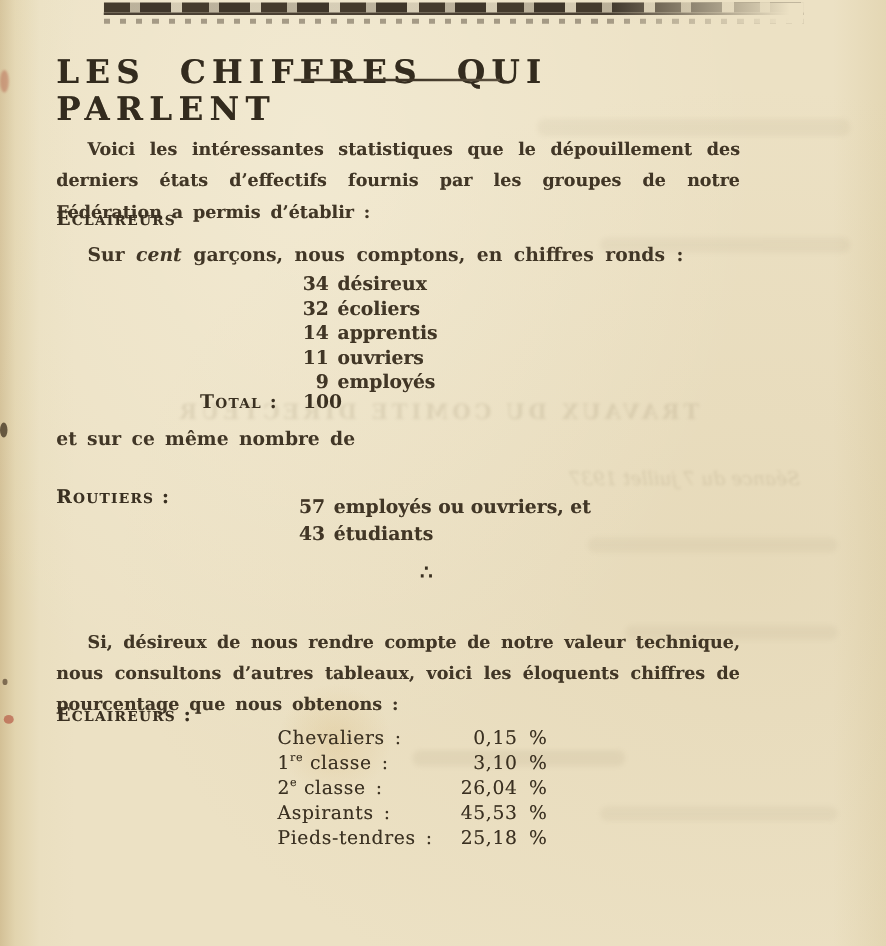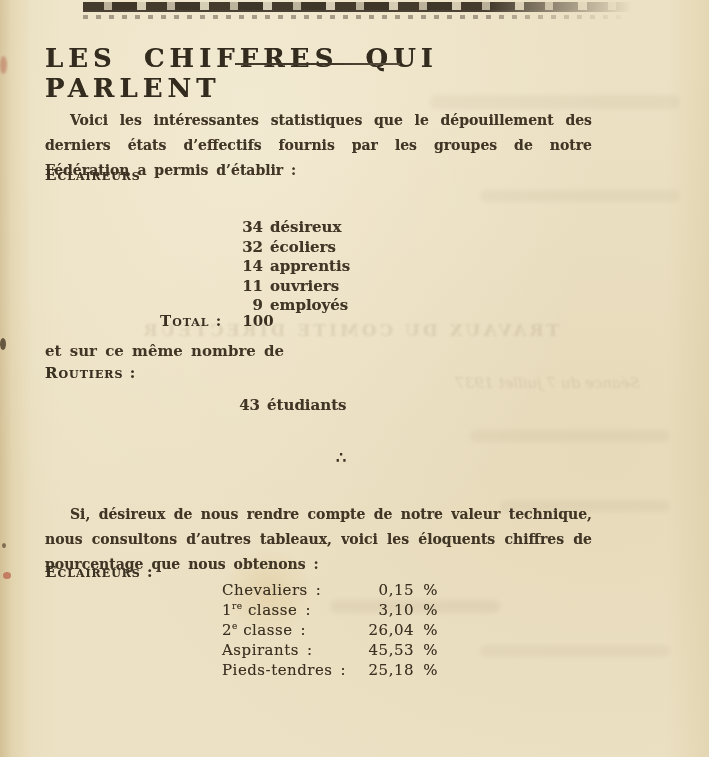--- a/index.html
+++ b/index.html
@@ -40,21 +40,21 @@
   .head1{top:166px;}
   .lead{position:absolute;left:70px;top:195px;font-size:15px;font-weight:700;word-spacing:4px;color:#413626;}
   .lead em{font-style:italic;}
   
   .count-list{position:absolute;left:241px;top:218px;font-size:15px;font-weight:700;color:#413626;text-shadow:0 0 .4px rgba(62,52,36,.4);}
   .count-row{height:19.5px;}
   .count-num{display:inline-block;width:22px;text-align:right;margin-right:7px;}
   .total-row{position:absolute;left:160px;top:312px;font-size:15px;font-weight:700;color:#3a3021;}
   .total-value{margin-left:20px;}
   .connector{position:absolute;left:45px;top:342px;font-size:15px;font-weight:700;word-spacing:3px;color:#413626;}
-  .head-routiers{top:364px;text-align:right;}
+  .head-routiers{top:388px;text-align:right;}
   .routiers-list{position:absolute;left:238px;top:396px;font-size:15px;font-weight:700;color:#413626;text-shadow:0 0 .4px rgba(62,52,36,.4);}
   .routiers-list .count-row{height:21.5px;}
   .asterism{position:absolute;left:336px;top:448px;font-size:16px;font-weight:700;color:#3a3021;}
   .head2{top:563px;text-align:right;}
   
   .pct-table{position:absolute;left:222px;top:581px;width:216px;font-size:15px;font-weight:400;color:#3a3021;text-shadow:0 0 .4px rgba(58,48,33,.4);}
   .pct-row{position:relative;height:20px;letter-spacing:.5px;}
   .pct-label sup{font-size:9px;}
   .pct-colon{margin-left:8px;}
   .pct-value{position:absolute;right:24px;top:0;width:60px;text-align:right;}
@@ -102,37 +102,39 @@
     <div class="fade"></div>
   </div>
 
   <h1 class="col title">LES CHIFFRES QUI PARLENT</h1>
   <div class="title-rule"></div>
 
   <p class="col para para1">Voici les intéressantes statistiques que le dépouillement des derniers états d’effectifs fournis par les groupes de notre Fédération a permis d’établir :</p>
 
   <div class="sec-head head1 sc">Eclaireurs</div>
 
+  <div class="lead"><span>Sur </span><em>cent</em><span> garçons, nous comptons, en chiffres ronds :</span></div>
 
   <div class="count-list">
     <div class="count-row"><span class="count-num">34</span><span>désireux</span></div>
     <div class="count-row"><span class="count-num">32</span><span>écoliers</span></div>
     <div class="count-row"><span class="count-num">14</span><span>apprentis</span></div>
     <div class="count-row"><span class="count-num">11</span><span>ouvriers</span></div>
     <div class="count-row"><span class="count-num">9</span><span>employés</span></div>
   </div>
 
   <div class="total-row">
     <span class="sc">Total :</span><span class="total-value">100</span>
   </div>
 
   <div class="connector">et sur ce même nombre de</div>
   <div class="sec-head head-routiers sc">Routiers :</div>
 
   <div class="routiers-list">
+    <div class="count-row"><span class="count-num">57</span><span>employés ou ouvriers, et</span></div>
     <div class="count-row"><span class="count-num">43</span><span>étudiants</span></div>
   </div>
 
   <div class="asterism">∴</div>
 
   <p class="col para para2">Si, désireux de nous rendre compte de notre valeur technique, nous consultons d’autres tableaux, voici les éloquents chiffres de pourcentage que nous obtenons :</p>
 
   <div class="sec-head head2 sc">Eclaireurs :</div>
 
   <div class="pct-table">

